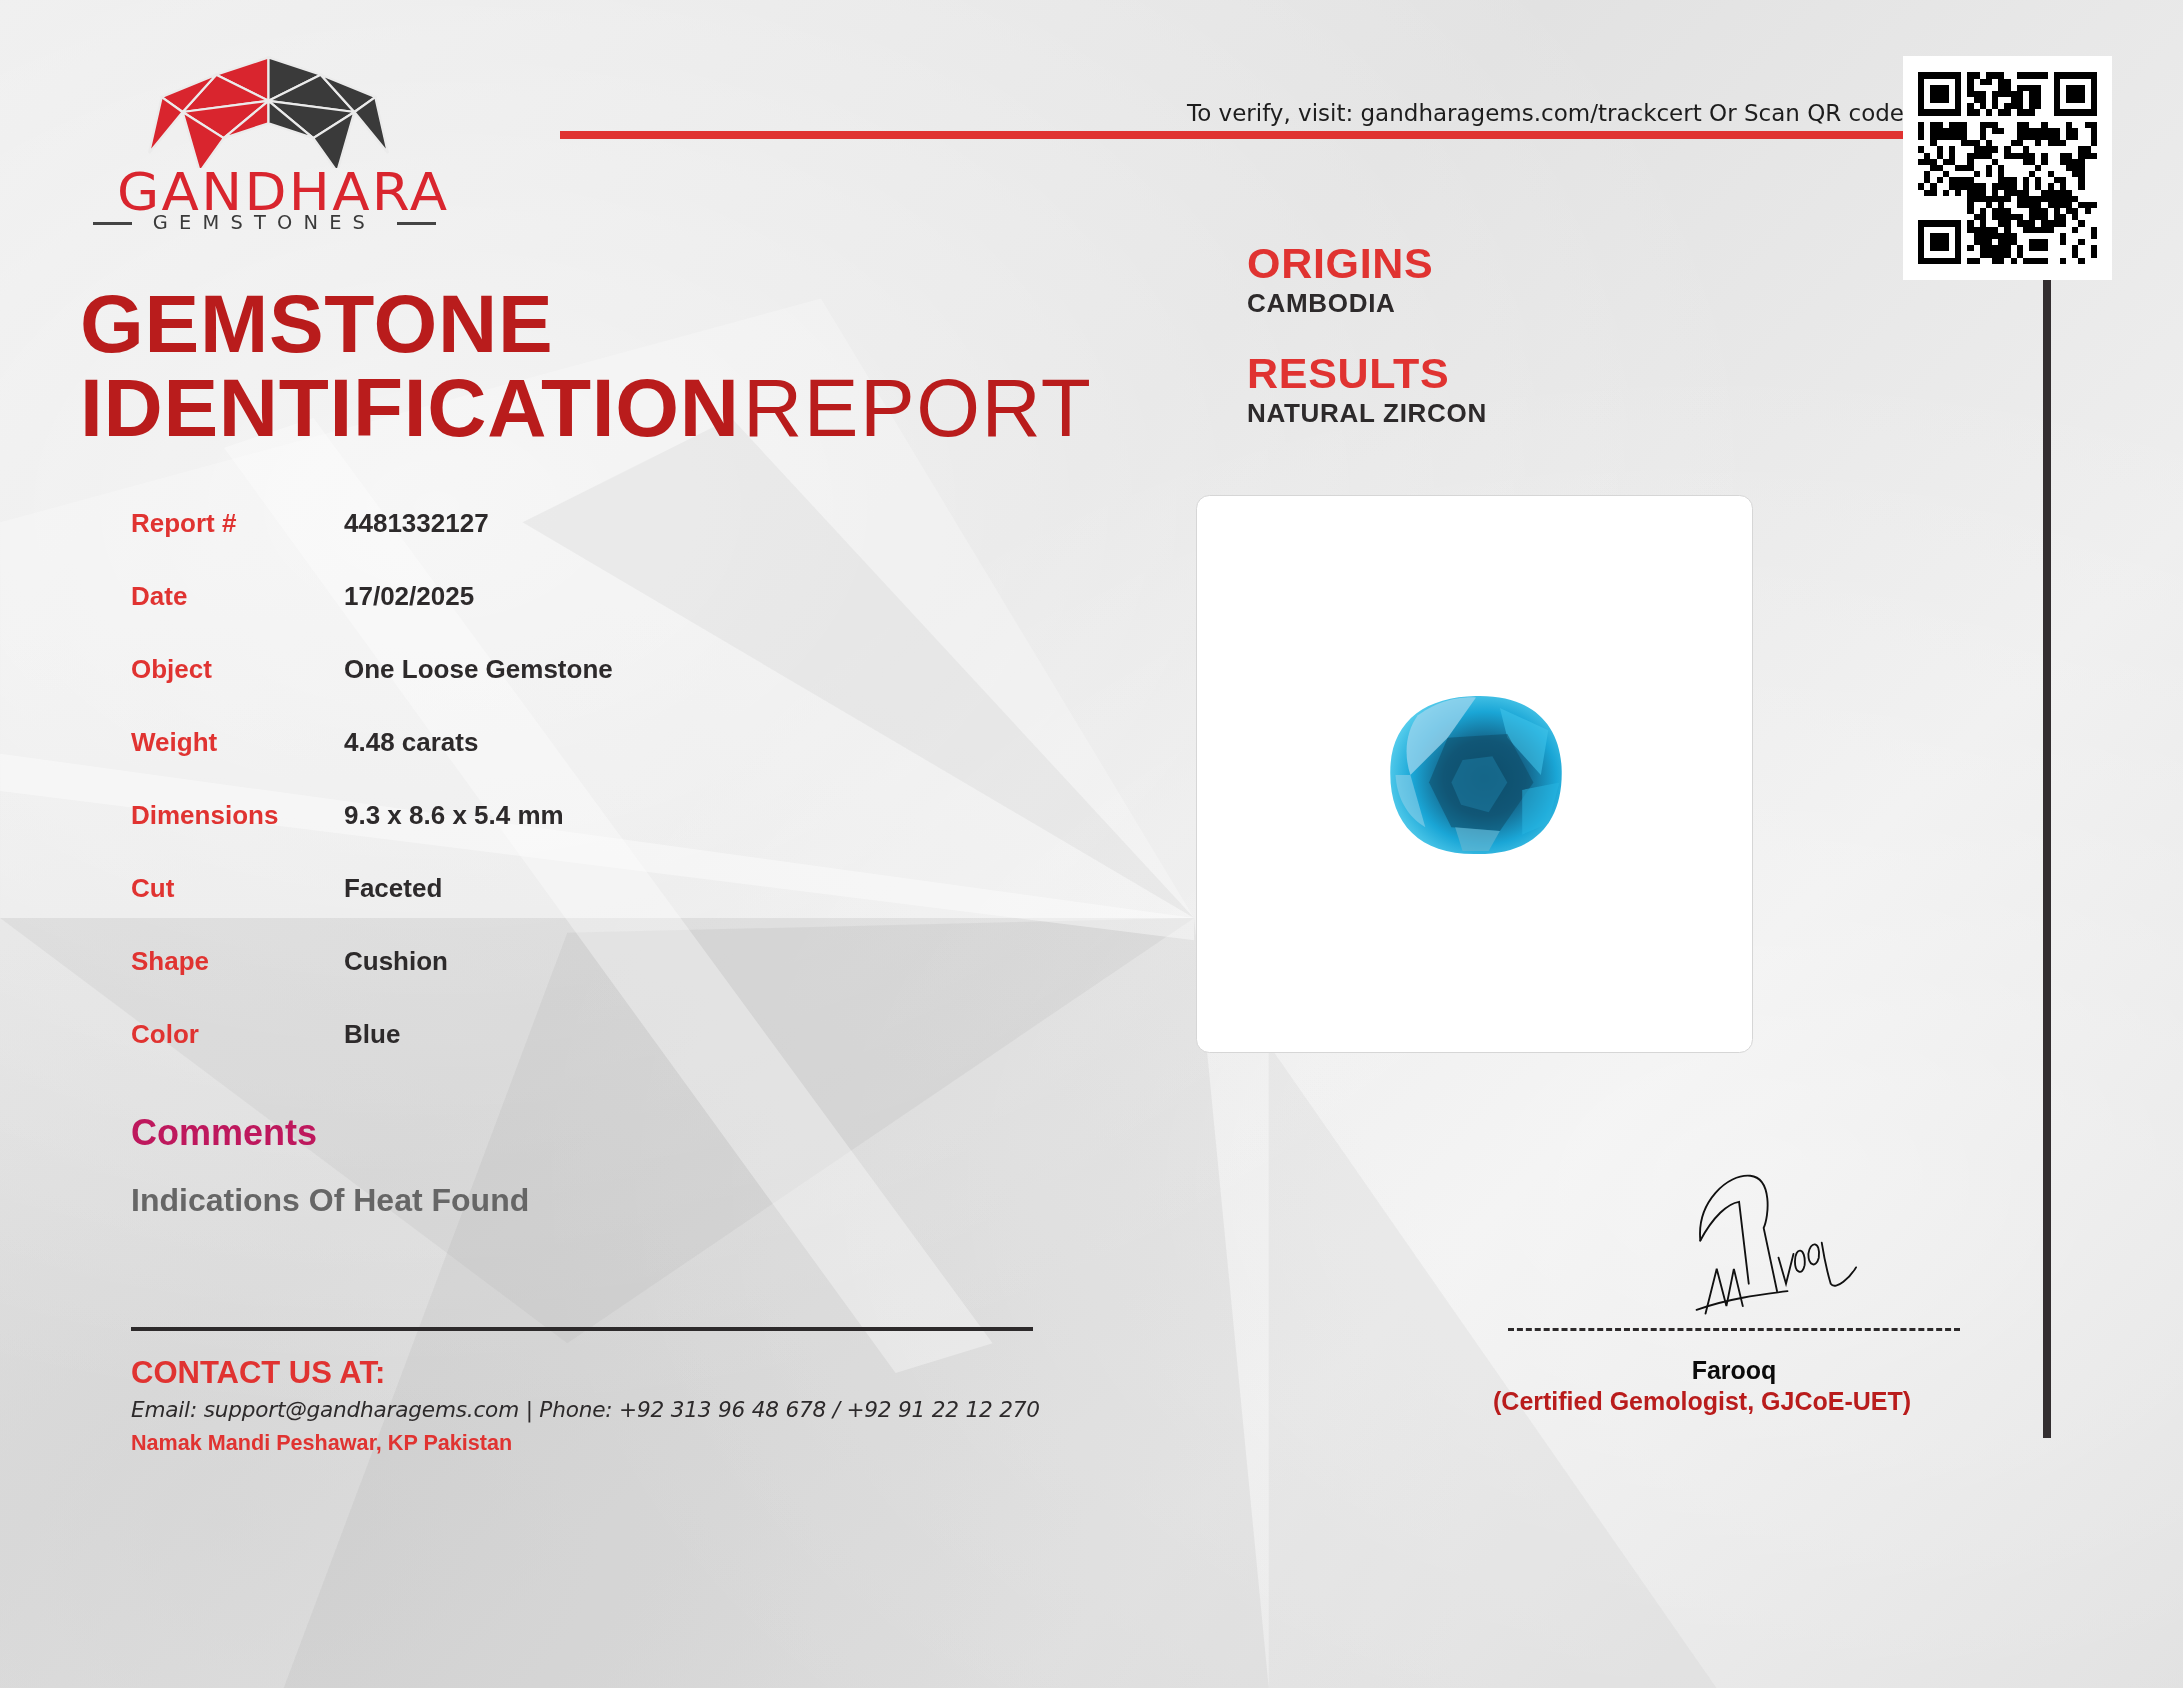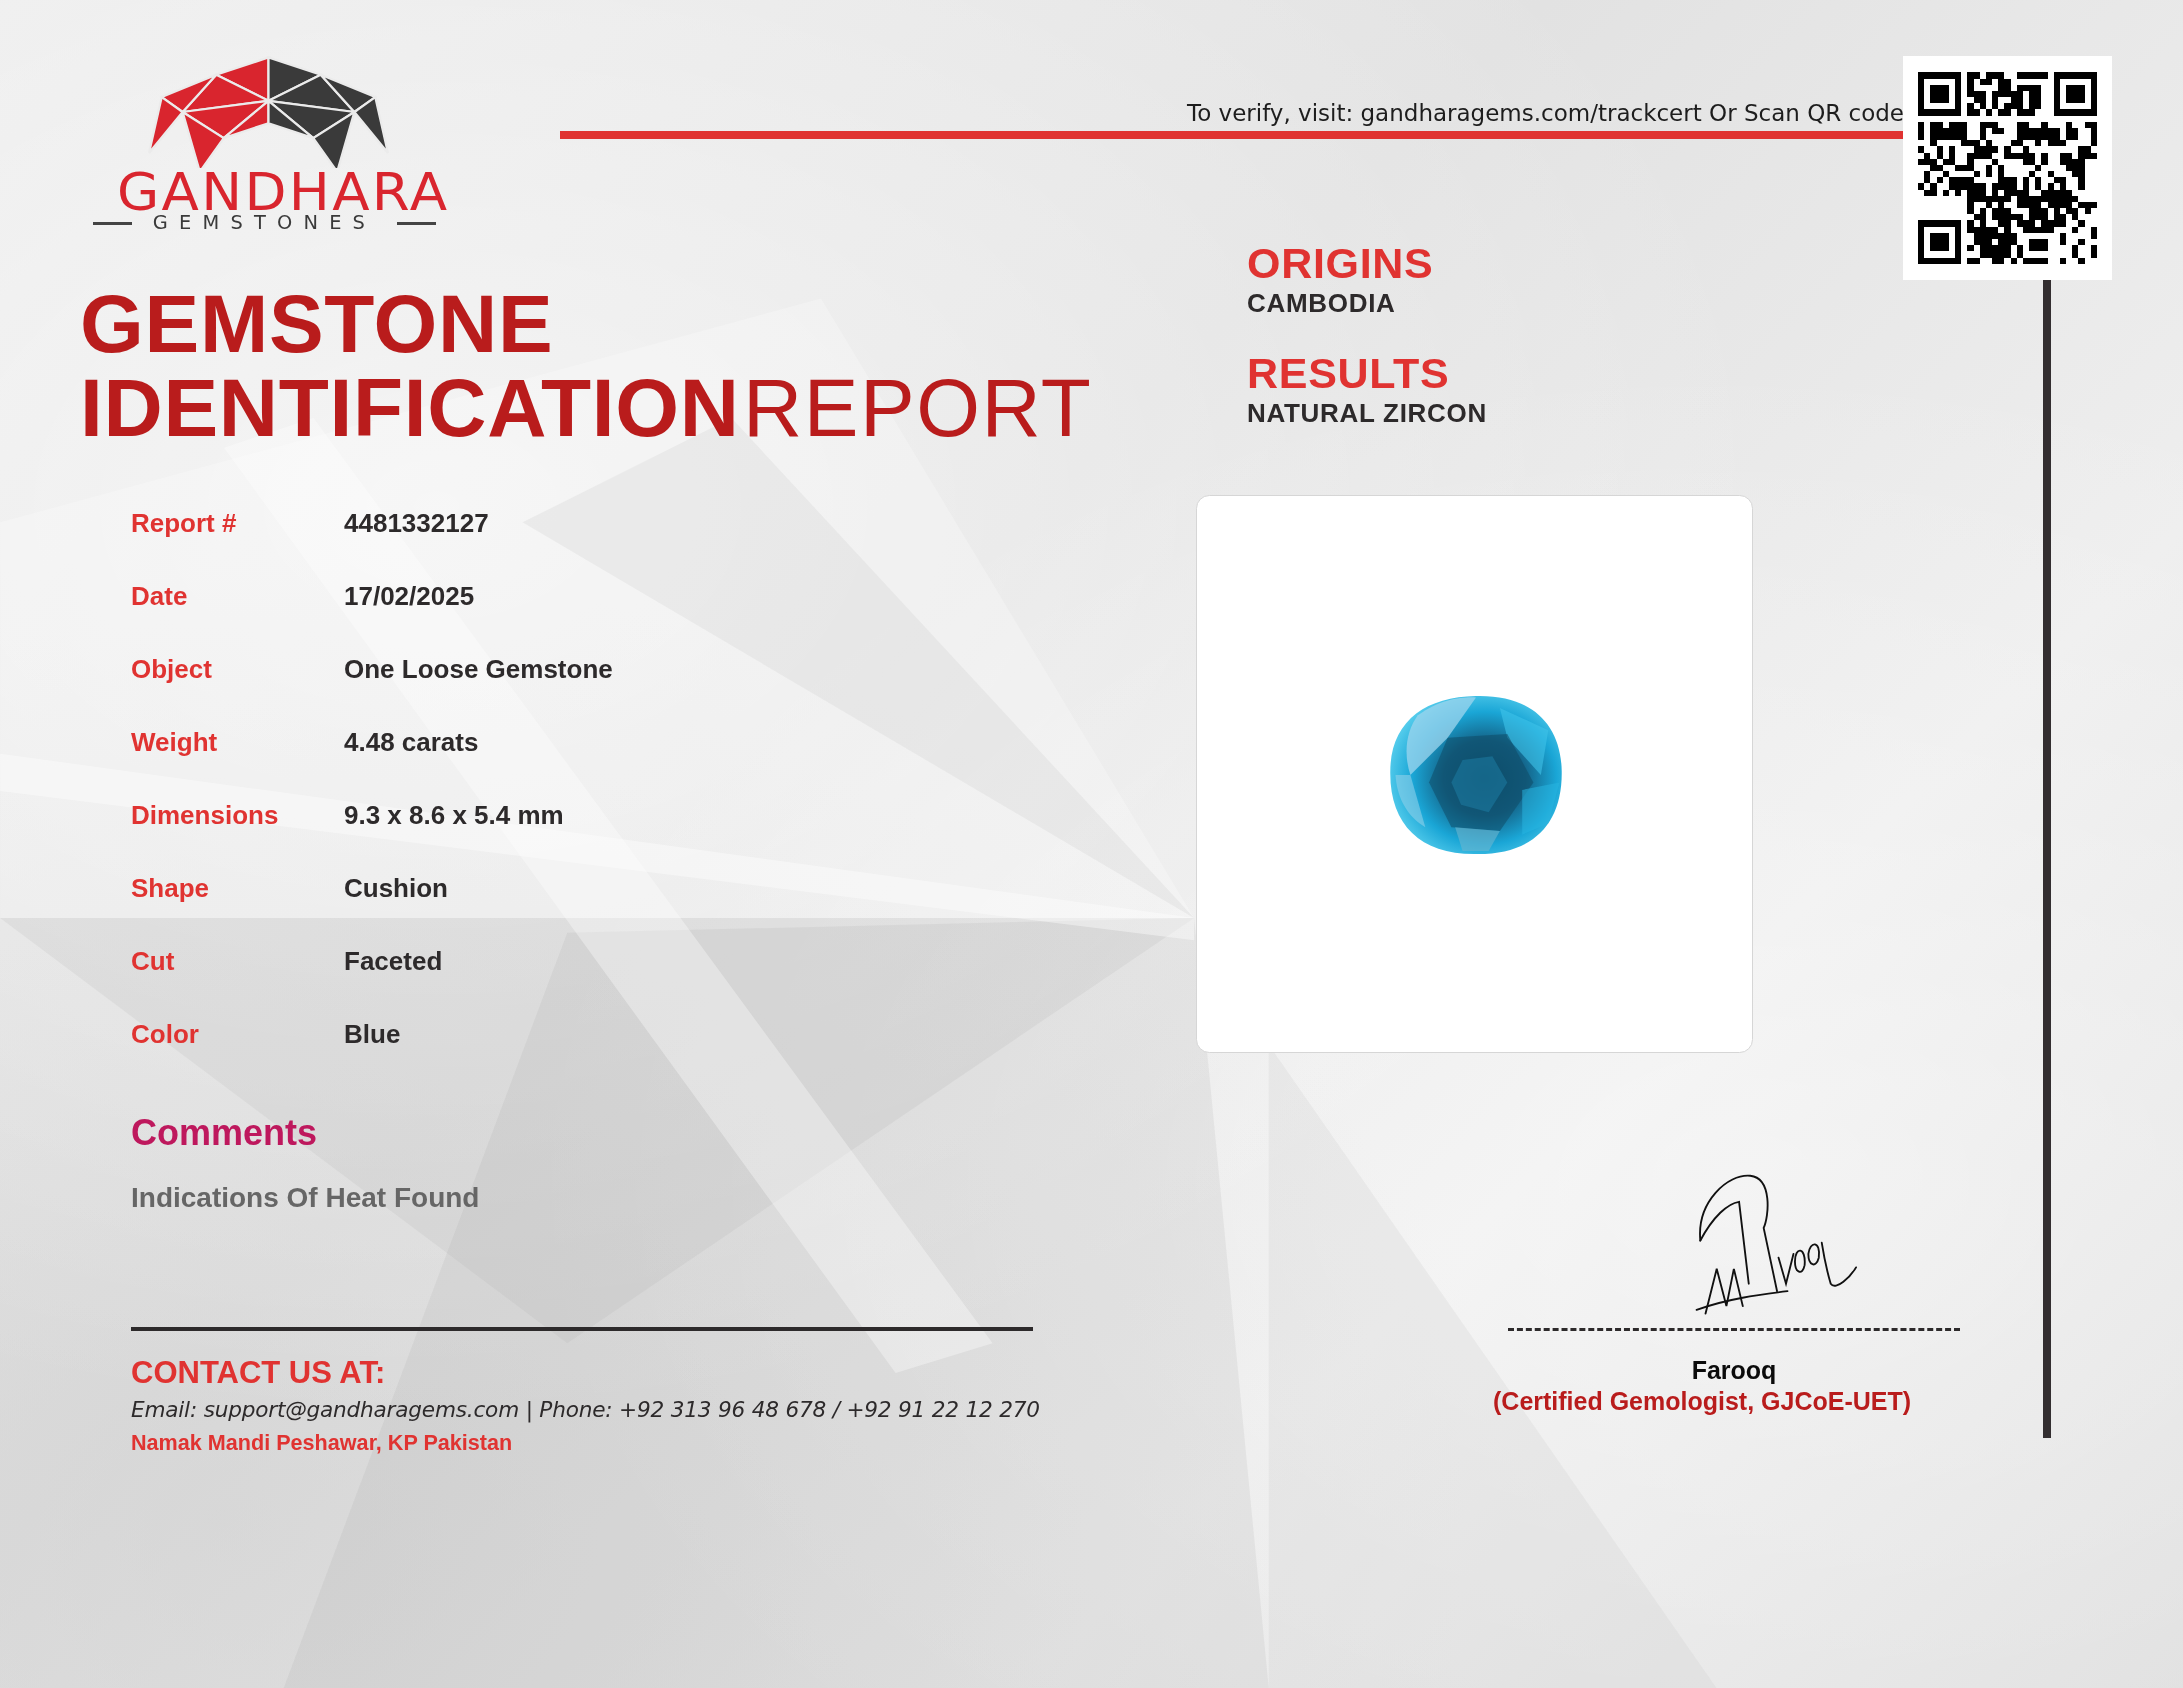--- a/index.html
+++ b/index.html
@@ -59,21 +59,21 @@
   .origins { left:1247px; top:239px; }
   .results { left:1247px; top:349px; }
 
   
   .details { left:131px; top:508px; width:672px; }
   .row { position:relative; height:73px; }
   .row .lbl { position:absolute; left:0; top:0; color:#e03331; font-weight:700; font-size:26px; }
   .row .val { position:absolute; left:213px; top:0; color:#2d2a2b; font-weight:700; font-size:26px; }
 
   .comments-h { left:131px; top:1112px; font-size:36px; font-weight:700; color:#be185d; }
-  .comments-v { left:131px; top:1182px; font-size:28px; font-weight:700; color:#666666; }
+  .comments-v { left:131px; top:1182px; font-size:32px; font-weight:700; color:#666666; }
 
   .contact-rule { left:131px; top:1327px; width:902px; height:3.7px; background:#2d2a2b; }
   .contact-h { left:131px; top:1355px; font-size:31px; font-weight:700; color:#e03331; }
   .contact-line { left:131px; top:1397px; font-size:21.6px; font-style:italic; color:#2d2a2b; font-family:"DejaVu Sans", sans-serif; letter-spacing:-0.2px;}
   .addr { left:131px; top:1428px; font-size:21.6px; font-weight:700; color:#e03331; line-height:30px; }
 
   
   .photo {
     left:1196px; top:495px; width:557px; height:558px; background:#fff;
     border:1.5px solid #d6d6d6; border-radius:13.4px; box-sizing:border-box;
@@ -321,26 +321,26 @@
   </div>
   <div class="row">
     <span class="lbl">Weight</span>
     <span class="val">4.48 carats</span>
   </div>
   <div class="row">
     <span class="lbl">Dimensions</span>
     <span class="val">9.3 x 8.6 x 5.4 mm</span>
   </div>
   <div class="row">
+    <span class="lbl">Cut</span>
+    <span class="val">Faceted</span>
+  </div>
+  <div class="row">
     <span class="lbl">Shape</span>
     <span class="val">Cushion</span>
-  </div>
-  <div class="row">
-    <span class="lbl">Cut</span>
-    <span class="val">Faceted</span>
   </div>
   <div class="row">
     <span class="lbl">Color</span>
     <span class="val">Blue</span>
   </div>
 </div>
 
 <div class="abs comments-h">Comments</div>
 <div class="abs comments-v">Indications Of Heat Found</div>
 

